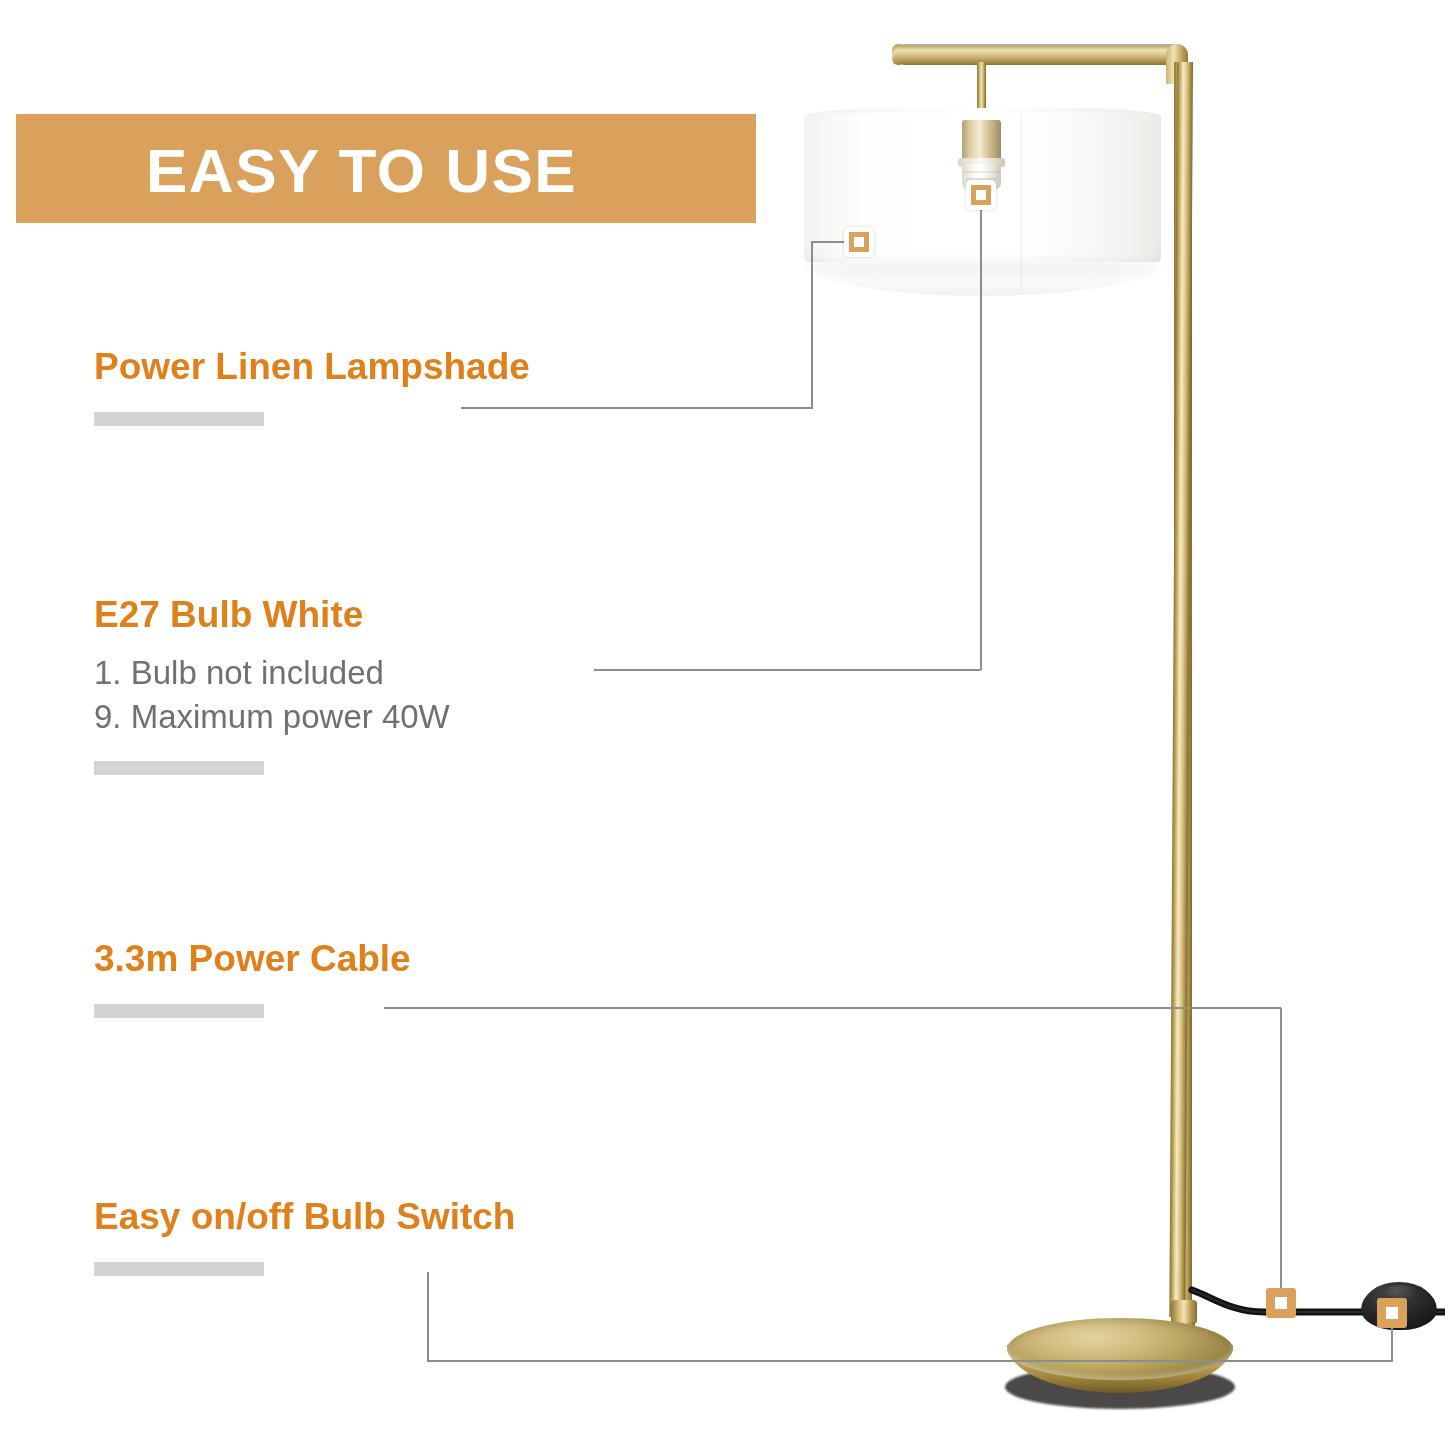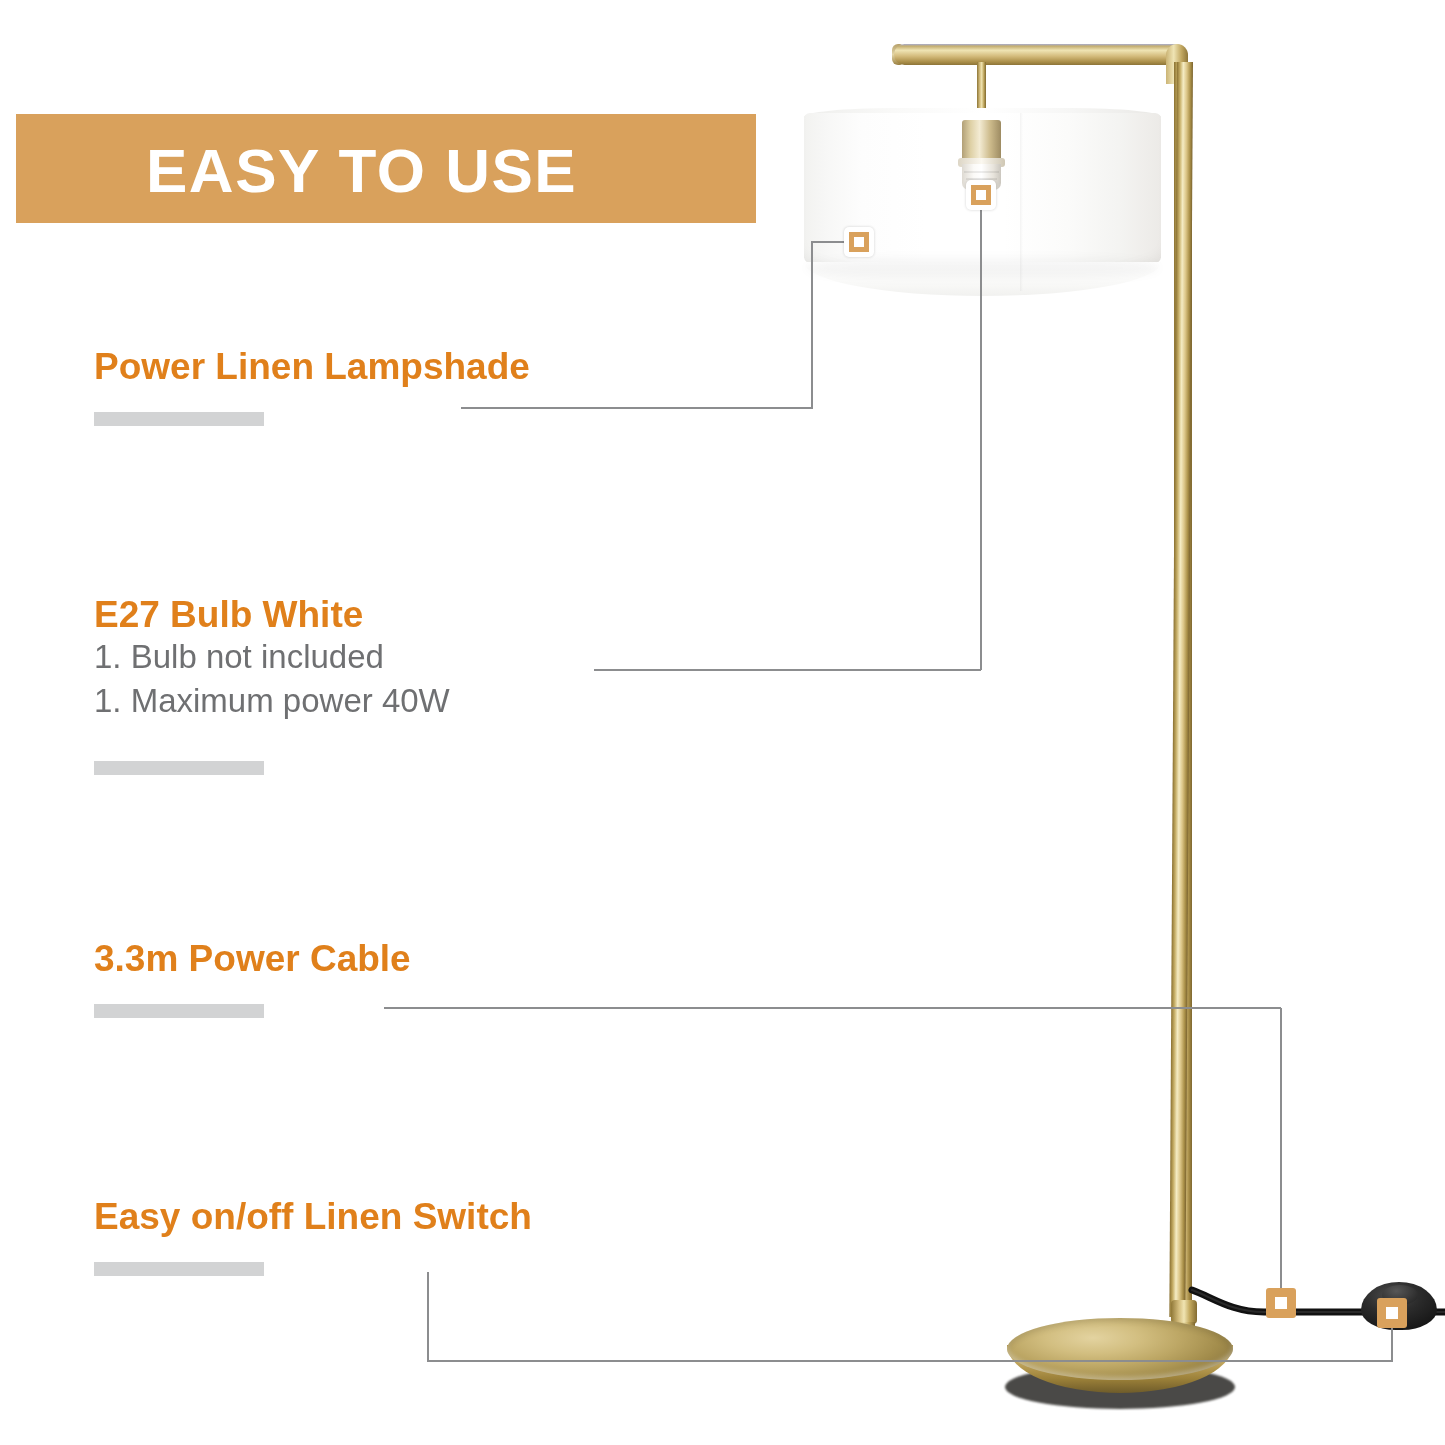--- a/index.html
+++ b/index.html
@@ -184,28 +184,28 @@
   <div class="marker-flat" style="left:1250px;top:1288px;"></div>
   <div class="marker-flat" style="left:1361px;top:1298px;"></div>
 
   <div class="feat" style="left:78px;top:346px;">
     <div class="feat-title">Power Linen Lampshade</div>
     <div class="feat-bar" style="left:0px;top:66px;"></div>
   </div>
 
   <div class="feat" style="left:78px;top:594px;">
     <div class="feat-title">E27 Bulb White</div>
-    <div class="feat-sub" style="margin-top:0;">1. Bulb not included</div>
-    <div class="feat-sub">1. Maximum power 40W</div>
+    <div class="feat-sub" style="margin-top:16px;">1. Bulb not included</div>
+    <div class="feat-sub">9. Maximum power 40W</div>
     <div class="feat-bar" style="left:0px;top:167px;"></div>
   </div>
 
   <div class="feat" style="left:78px;top:938px;">
     <div class="feat-title">3.3m Power Cable</div>
     <div class="feat-bar" style="left:0px;top:66px;"></div>
   </div>
 
   <div class="feat" style="left:78px;top:1196px;">
-    <div class="feat-title">Easy on/off Linen Switch</div>
+    <div class="feat-title">Easy on/off Bulb Switch</div>
     <div class="feat-bar" style="left:0px;top:66px;"></div>
   </div>
 
 </div>
 
 </body></html>

